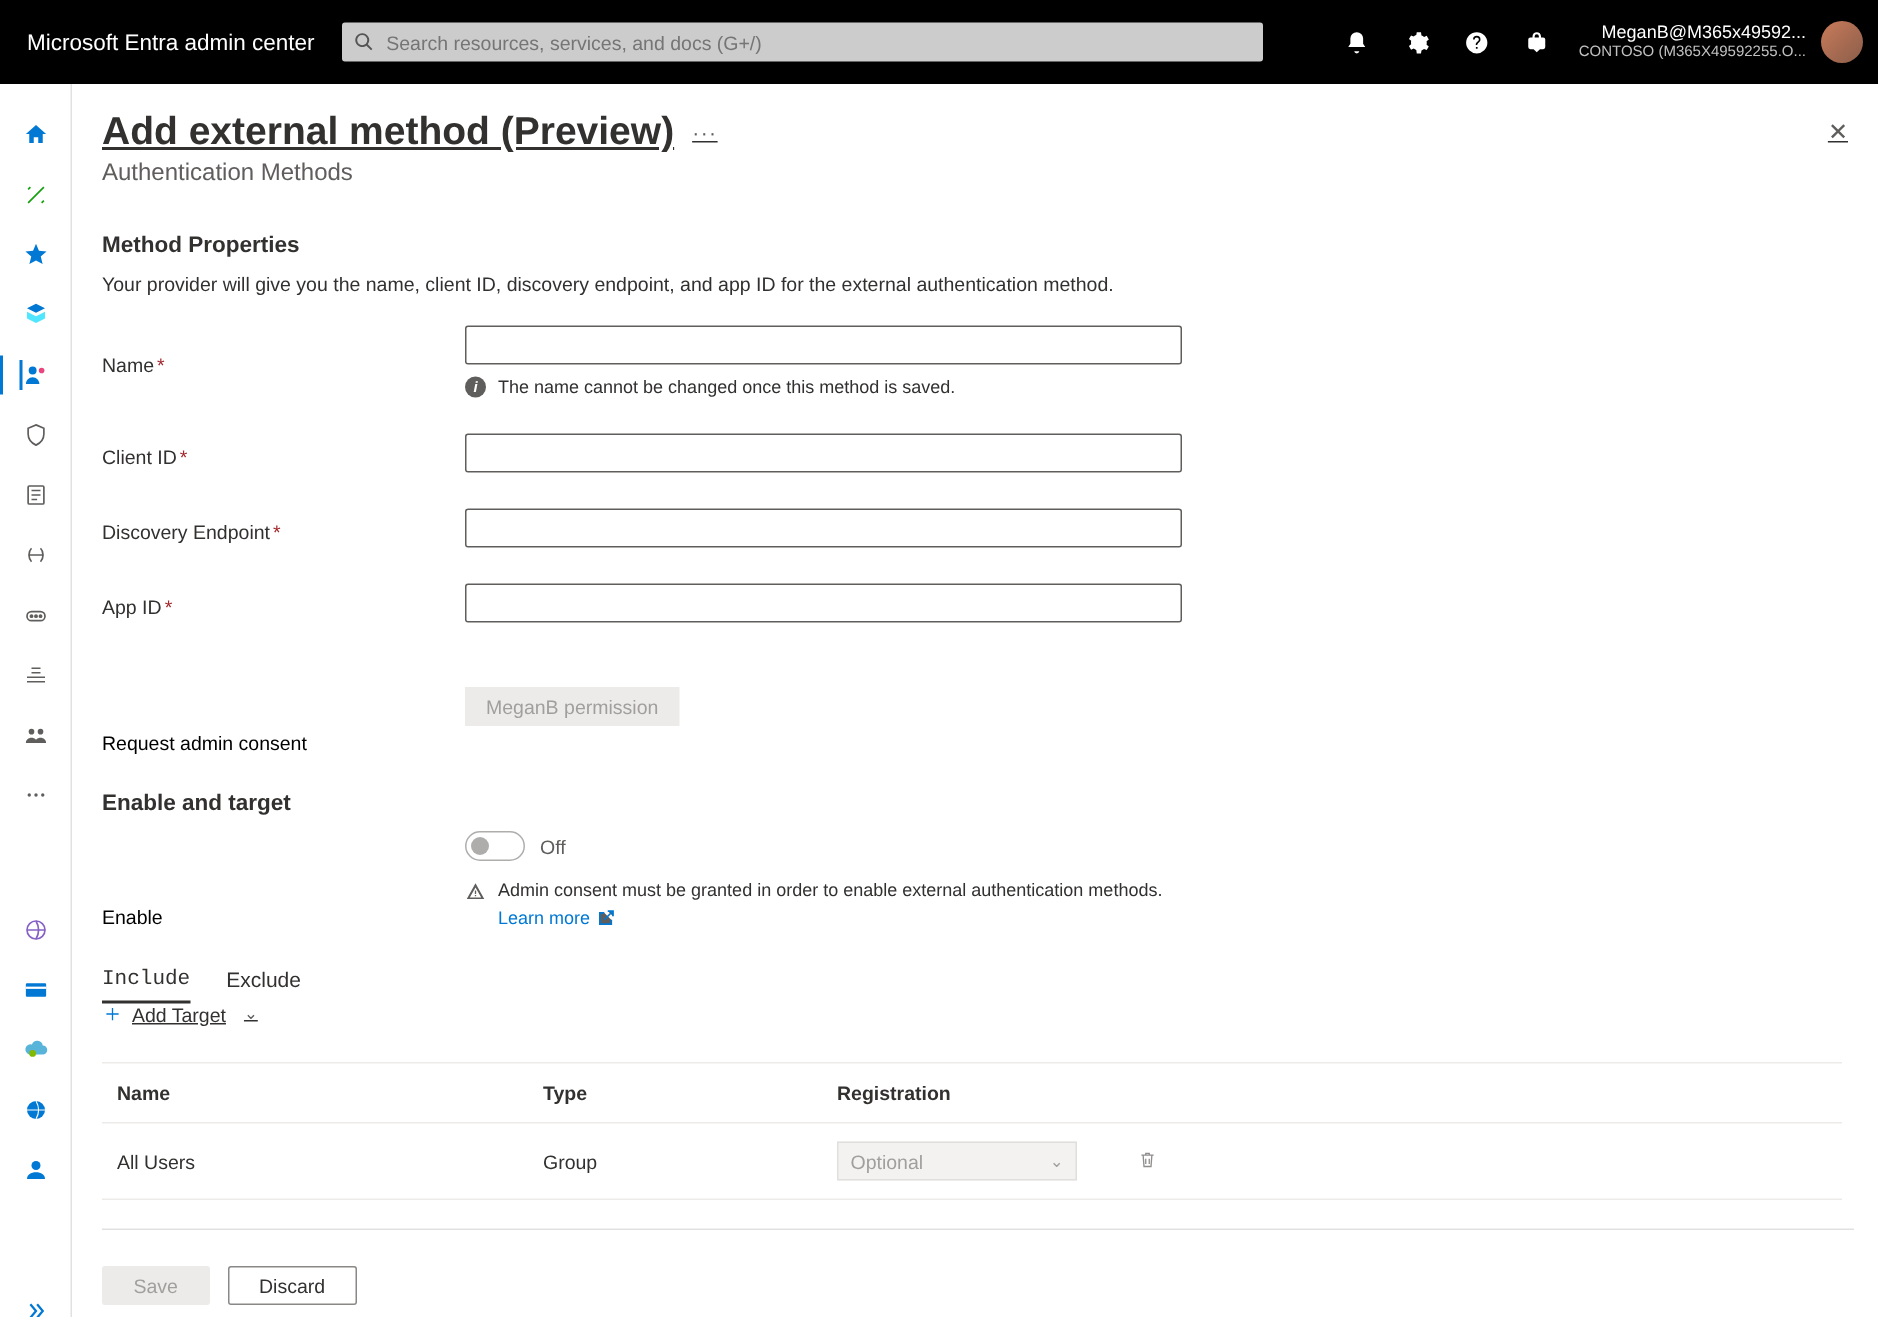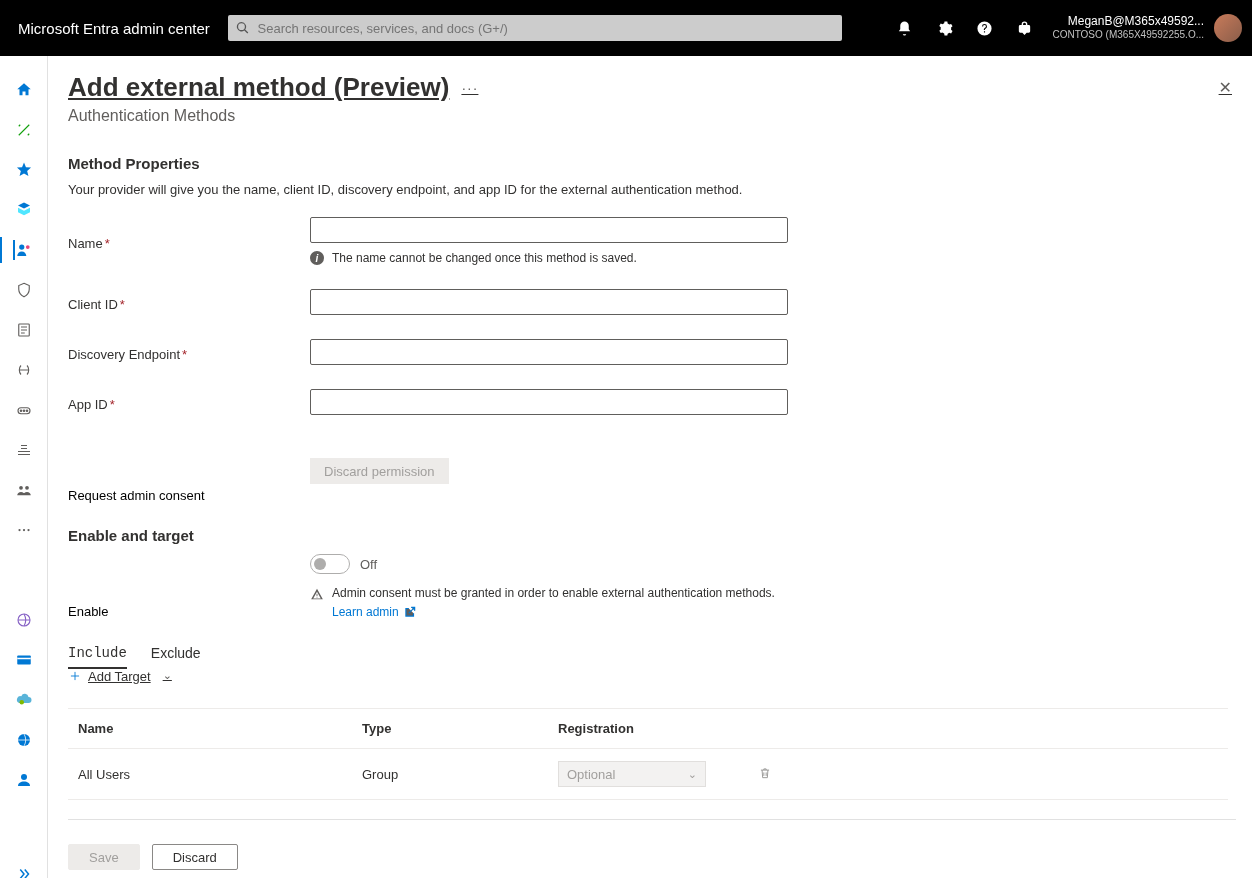--- a/index.html
+++ b/index.html
@@ -65,21 +65,21 @@
     .tab { font-size:14px; padding-bottom:6px; cursor:pointer; color:#323130;}
     .tab.active { border-bottom:2px solid #323130; font-weight:400;font-family:Liberation Mono, monospace;}
 
     .add-target { display:inline-flex; align-items:flex-start; gap:6px; cursor:pointer; color:#323130; font-size:13px;text-decoration:underline;}
     .add-target svg{ width:14px; height:14px; stroke:#0078d4; fill:none; stroke-width:1.5;}
     .chev { margin-left:6px; font-size:11px; color:#605e5c;}
 
     .tbl { margin-top:22px; }
     .tbl-head, .tbl-row { display:grid; grid-template-columns: 284px 196px 200px 60px; padding:12px 10px; border-bottom:1px solid #edebe9; align-items:center; font-size:13px;}
     .tbl-head { color:#323130; font-weight:600; border-top:1px solid #edebe9;}
-    .sel-dis { width:148px; height:26px; background:#f3f2f1; border:1px solid #e1dfdd; color:#a19f9d; display:flex; align-items:center; justify-content:space-between; padding:0 8px; font-size:13px;}
+    .sel-dis { width:160px; height:26px; background:#f3f2f1; border:1px solid #e1dfdd; color:#a19f9d; display:flex; align-items:center; justify-content:space-between; padding:0 8px; font-size:13px;}
     .trash { cursor:pointer; opacity:.7;}
 
     .footer { position:absolute; bottom:0; left:20px; right:16px; border-top:1px solid #e1e1e1; padding:24px 0; display:flex; gap:12px;}
     .btn { height:26px; padding:0 20px; font-size:13px; border-radius:2px; cursor:pointer;}
     .btn-save { background:#edebe9; border:1px solid #edebe9; color:#a19f9d; cursor:default;}
     .btn-discard { background:#fff; border:1px solid #8a8886; color:#323130;}
 
     
     .nav-gap { height: 30px; }
     .chevrons { margin-top:auto; margin-bottom:10px; color:#0078d4;}
@@ -275,42 +275,42 @@
     
     <div class="field-row">
       <div class="field-lbl"><span>App ID</span><span class="req">*</span></div>
       <div class="field-ctrl"><input class="txtin" type="text" style=""></div>
     </div>
 
     
     <div class="field-row">
       <div class="field-lbl muted">Request admin consent</div>
       <div class="field-ctrl">
-        <button class="btn-disabled" disabled="">Discard permission</button>
+        <button class="btn-disabled" disabled="">MeganB permission</button>
       </div>
     </div>
 
     
     <div class="sect-h">Enable and target</div>
 
     <div class="field-row" style="margin-bottom:4px;">
       <div class="field-lbl muted">Enable</div>
       <div class="field-ctrl">
         <div class="toggle-wrap">
           <div class="toggle"></div>
           <span class="toggle-lbl">Off</span>
         </div>
         <div class="warn-row">
           <svg viewBox="0 0 24 24">
               <path d="M12 3L2 21h20L12 3zm0 5l6.5 11.5h-13L12 8zm-.75 3.5h1.5v4h-1.5zm0 5h1.5v1.5h-1.5z"></path>
             </svg>
           <div>
             <span>Admin consent must be granted in order to enable external authentication methods.</span><br>
             <a class="learn" href="#">
-              <span>Learn admin</span>
+              <span>Learn more</span>
               <svg width="11" height="11" viewBox="0 0 24 24" fill="none" stroke="#0078d4" stroke-width="2">
                   <path d="M14 4h6v6M20 4L10 14M18 14v5H5V6h5"></path>
                 </svg>
             </a>
           </div>
         </div>
       </div>
     </div>
 
     <div class="tabs">

